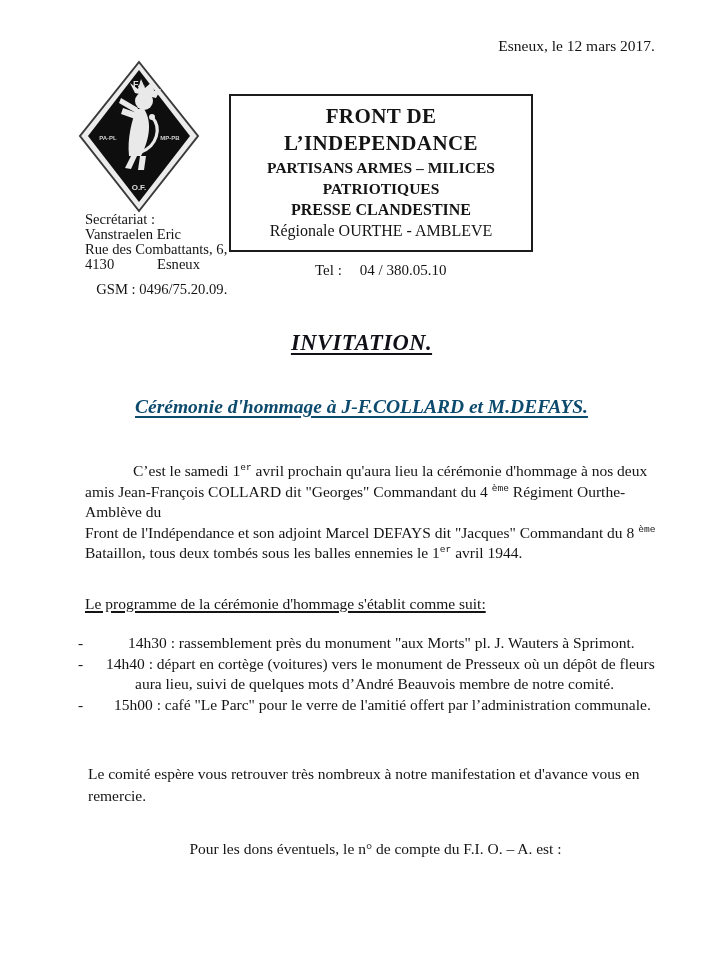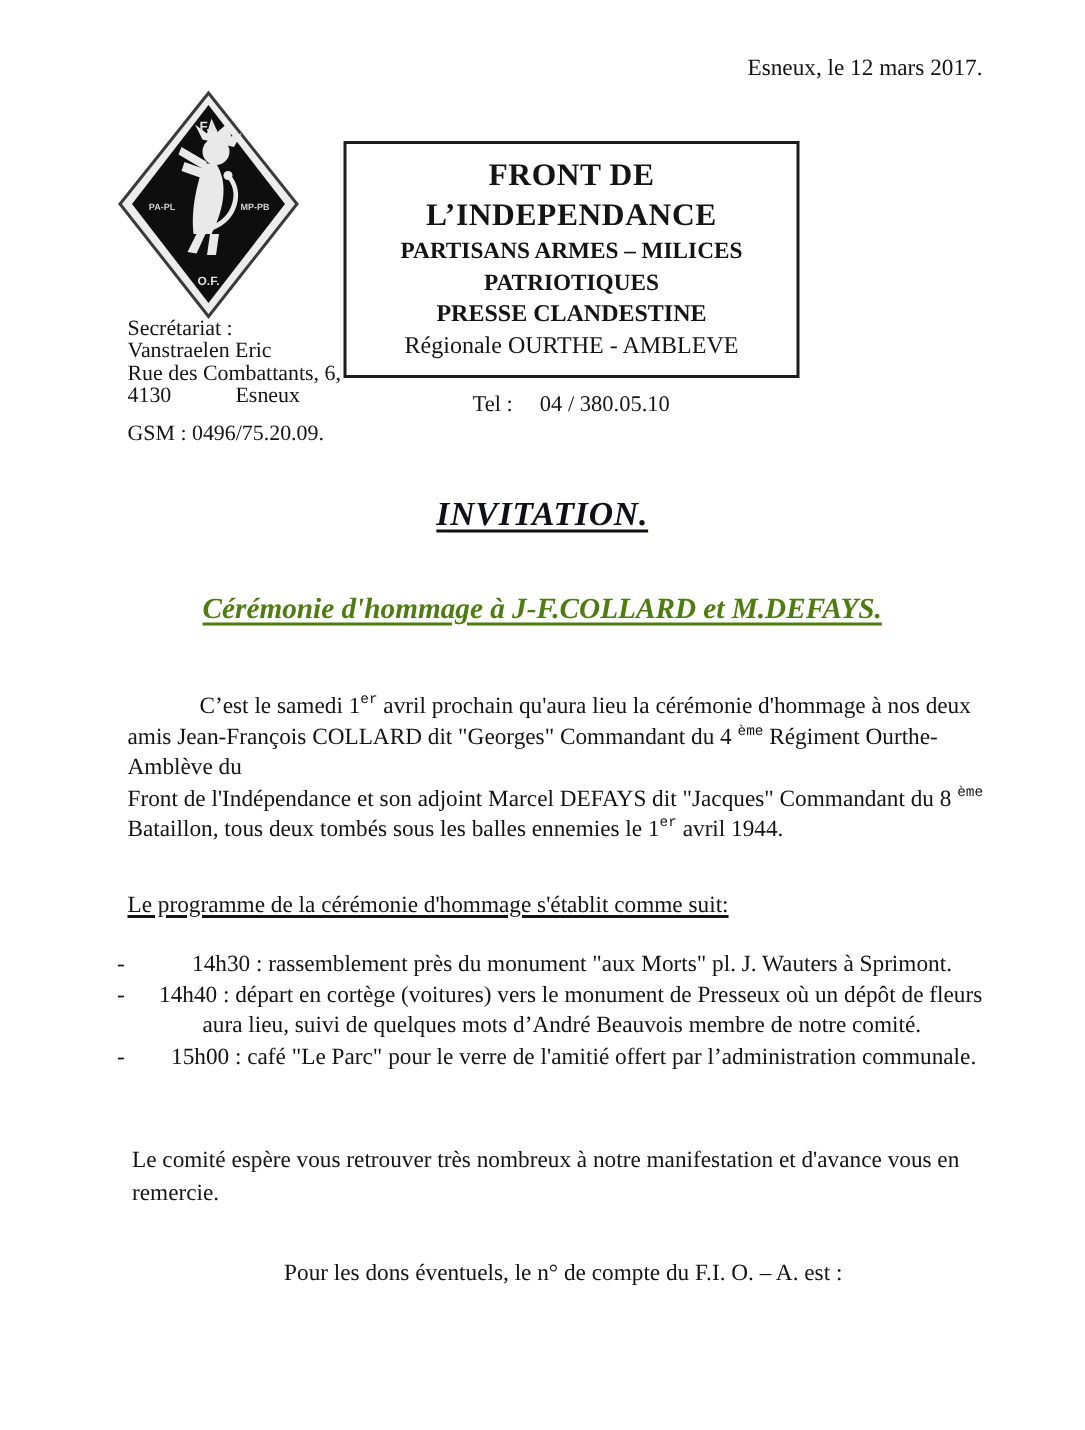--- a/index.html
+++ b/index.html
@@ -20,36 +20,36 @@
     text-align:center; padding:7px 2px 8px 2px; box-sizing:border-box;
   }
   .head-line1 { font-size:21px; font-weight:bold; letter-spacing:0.4px; line-height:27px; }
   .head-line2 { font-size:15.5px; font-weight:bold; line-height:21px; }
   .head-line3 { font-size:16px; font-weight:bold; line-height:21px; }
   .head-line4 { font-size:16px; line-height:22px; }
 
   
   .contact { left:85px; top:212px; font-size:14.6px; line-height:15px; }
   .contact .pc { display:inline-block; width:72px; }
-  .contact .gsm { margin-top:10px; }
+  .contact .gsm { margin-top:10px;text-align:right; }
   .tel-line { left:315px; top:262px; font-size:15px; }
   .tel-line .num { margin-left:18px; }
 
   
   .invitation {
     left:0; top:330px; width:723px; text-align:center;
     font-size:22.5px; font-weight:bold; font-style:italic;
     text-decoration:underline; text-decoration-thickness:2px; text-underline-offset:3px;
     letter-spacing:0.5px; color:#101018;
   }
   .ceremony {
     left:0; top:396px; width:723px; text-align:center;
     font-size:19.5px; font-weight:bold; font-style:italic;
     text-decoration:underline; text-decoration-thickness:2px; text-underline-offset:3px;
-    color:#4d7c0f;
+    color:#0c4a6e;
   }
 
   
   .para1 { left:85px; top:461px; width:578px; font-size:15.5px; line-height:20.5px; }
   .para1 .indent { text-indent:48px; }
   sup { font-size:0.62em; vertical-align:super; line-height:0;font-family:Liberation Mono, monospace; }
 
   .prog-head {
     left:85px; top:595px; font-size:15.5px;
     text-decoration:underline; text-decoration-thickness:1.5px; text-underline-offset:2px;

